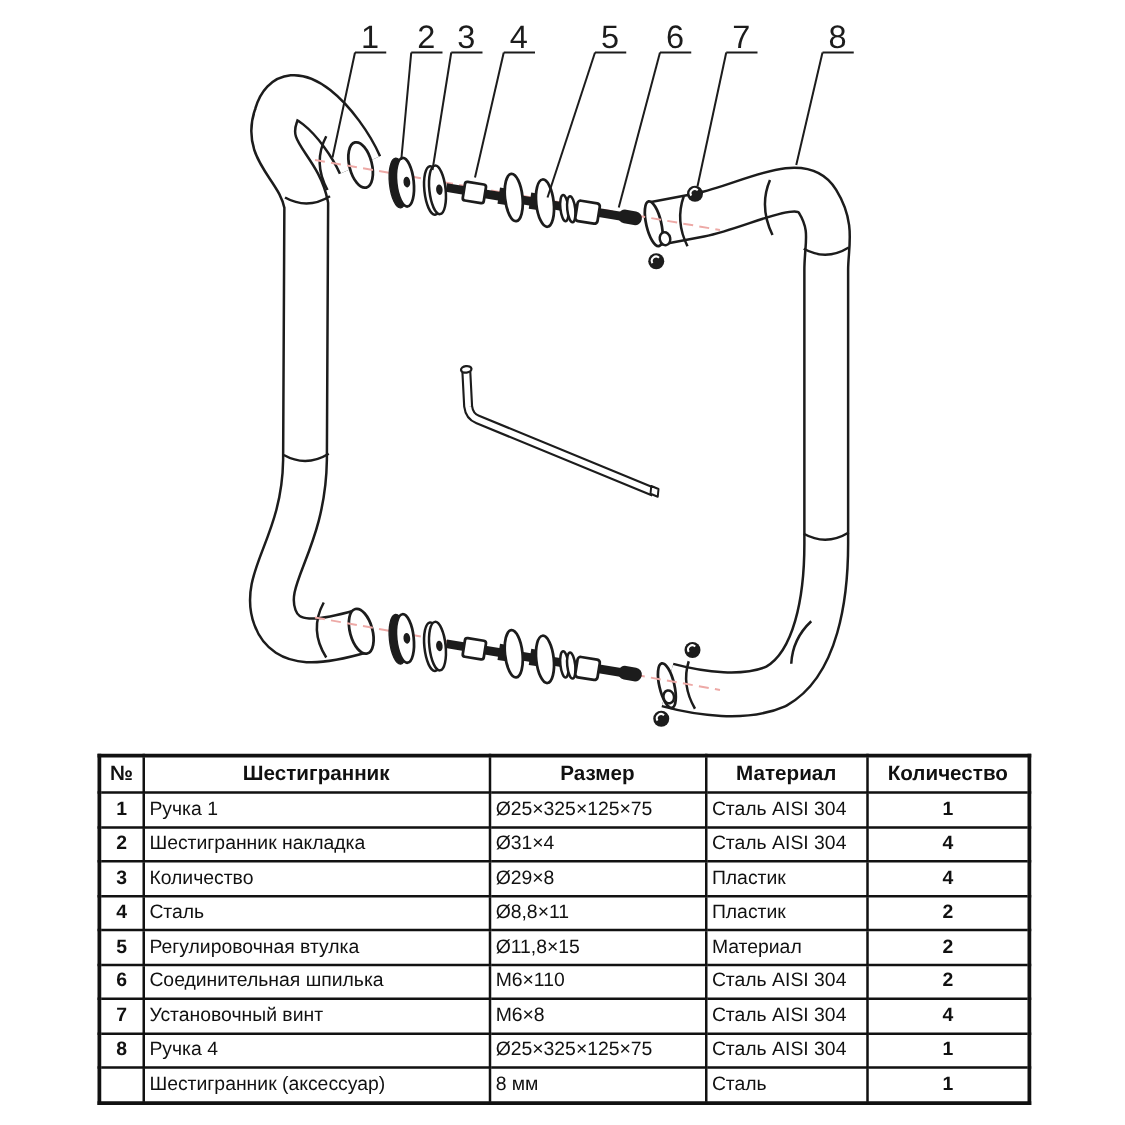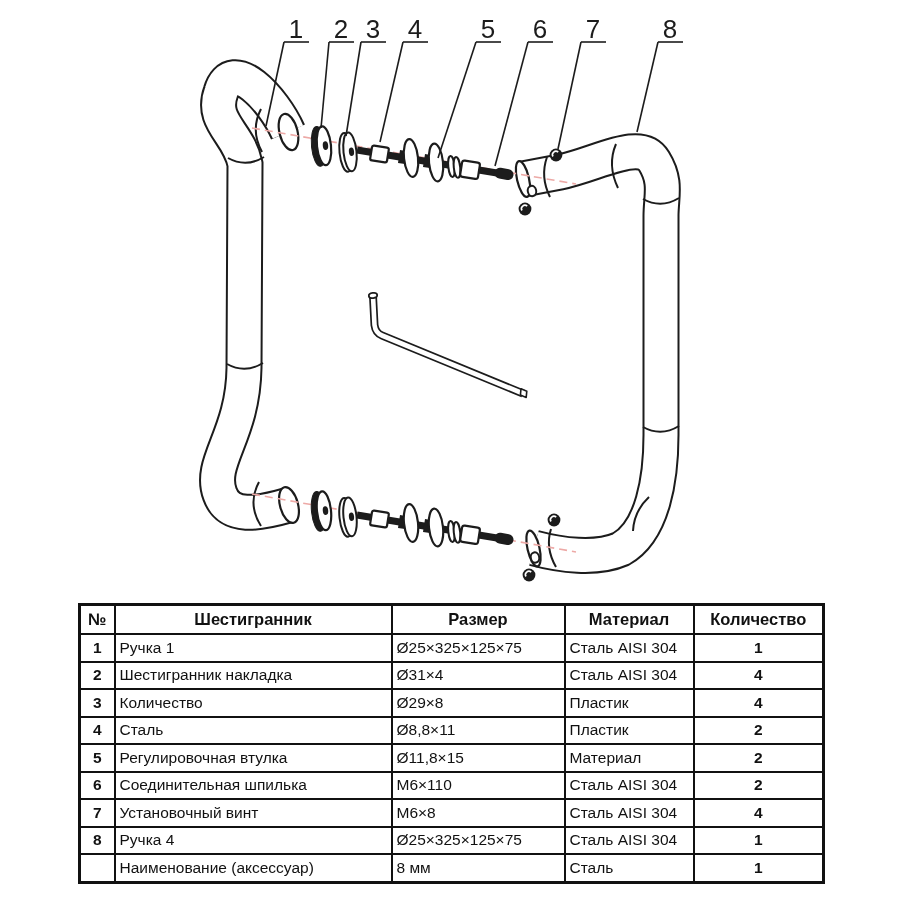--- a/index.html
+++ b/index.html
@@ -233,19 +233,19 @@
       </tr>
       <tr>
         <td class="col-num">8</td>
         <td class="col-text">Ручка 4</td>
         <td class="col-text">Ø25×325×125×75</td>
         <td class="col-text">Сталь AISI 304</td>
         <td class="col-qty">1</td>
       </tr>
       <tr>
         <td class="col-num"></td>
-        <td class="col-text">Наименование (аксессуар)</td>
+        <td class="col-text">Шестигранник (аксессуар)</td>
         <td class="col-text">8 мм</td>
         <td class="col-text">Сталь</td>
         <td class="col-qty">1</td>
       </tr>
     </tbody>
 </table>
 
 </body></html>

